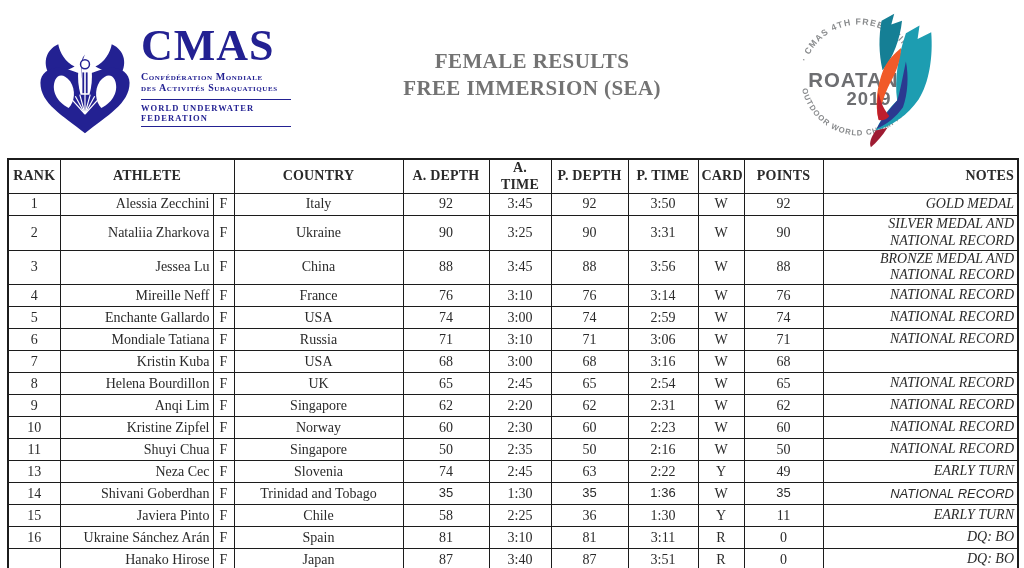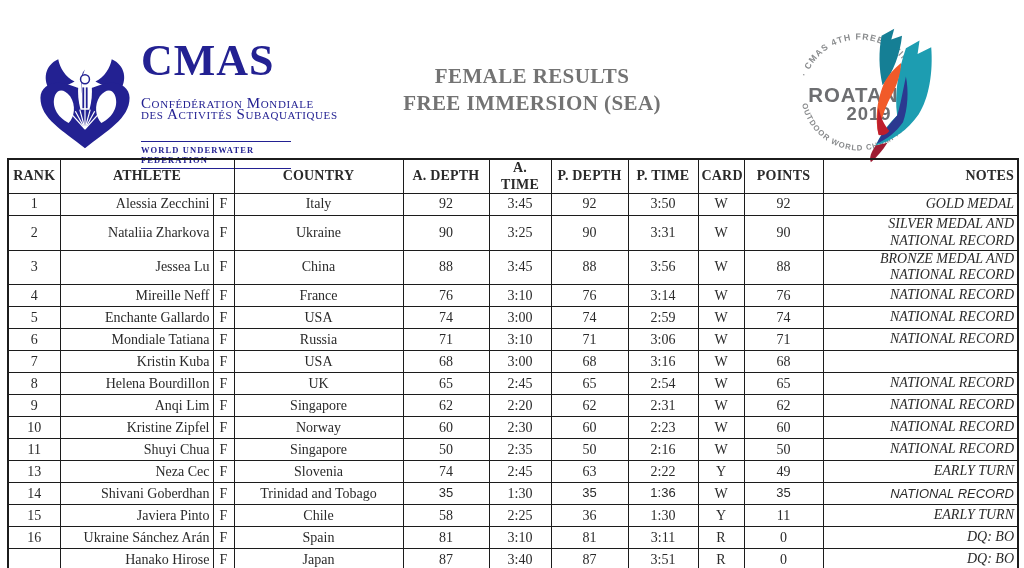--- a/index.html
+++ b/index.html
@@ -1,26 +1,26 @@
 <!DOCTYPE html>
 <html><head>
 <meta charset="utf-8">
 <style>
   html,body{margin:0;padding:0;}
   body{
     width:1024px;height:568px;position:relative;background:#ffffff;
     font-family:"Liberation Serif", serif;color:#2a2a2a;overflow:hidden;
   }
   
-  .hdr{position:absolute;top:15px;left:0;width:1024px;height:158px;}
+  .hdr{position:absolute;top:0;left:0;width:1024px;height:158px;}
   .cmas{position:absolute;left:33px;top:24px;display:flex;align-items:flex-start;}
   .cmas-text{margin-left:4px;color:#232192;}
   .cmas-word{font-family:"Liberation Serif",serif;font-weight:bold;font-size:44px;line-height:44px;letter-spacing:1px;}
-  .cmas-sub{font-size:15px;font-variant:small-caps;letter-spacing:.6px;line-height:11px;margin-top:15px;font-weight:normal;}
-  .cmas-fed{font-size:8.5px;letter-spacing:1.1px;font-weight:bold;margin-top:21px;
+  .cmas-sub{font-size:10px;font-variant:small-caps;letter-spacing:.6px;line-height:11px;margin-top:3px;font-weight:bold;}
+  .cmas-fed{font-size:8.5px;letter-spacing:1.1px;font-weight:bold;margin-top:6px;
     border-top:1px solid #232192;border-bottom:1px solid #232192;padding:3px 0 3px 0;width:150px;}
   .title{position:absolute;left:332px;top:48px;width:400px;text-align:center;
     font-weight:bold;font-size:21px;line-height:27px;letter-spacing:.4px;color:#737373;}
   .roatan{position:absolute;left:793px;top:10px;}
   
   table{position:absolute;top:158px;left:7px;width:1010px;border-collapse:collapse;table-layout:fixed;
     border:2px solid #1c1c1c;}
   th,td{border:1.5px solid #1c1c1c;font-size:14px;padding:0 3px;height:21px;line-height:1.15;overflow:hidden;}
   th{height:33px;font-weight:bold;letter-spacing:.2px;}
   td{white-space:nowrap;}

